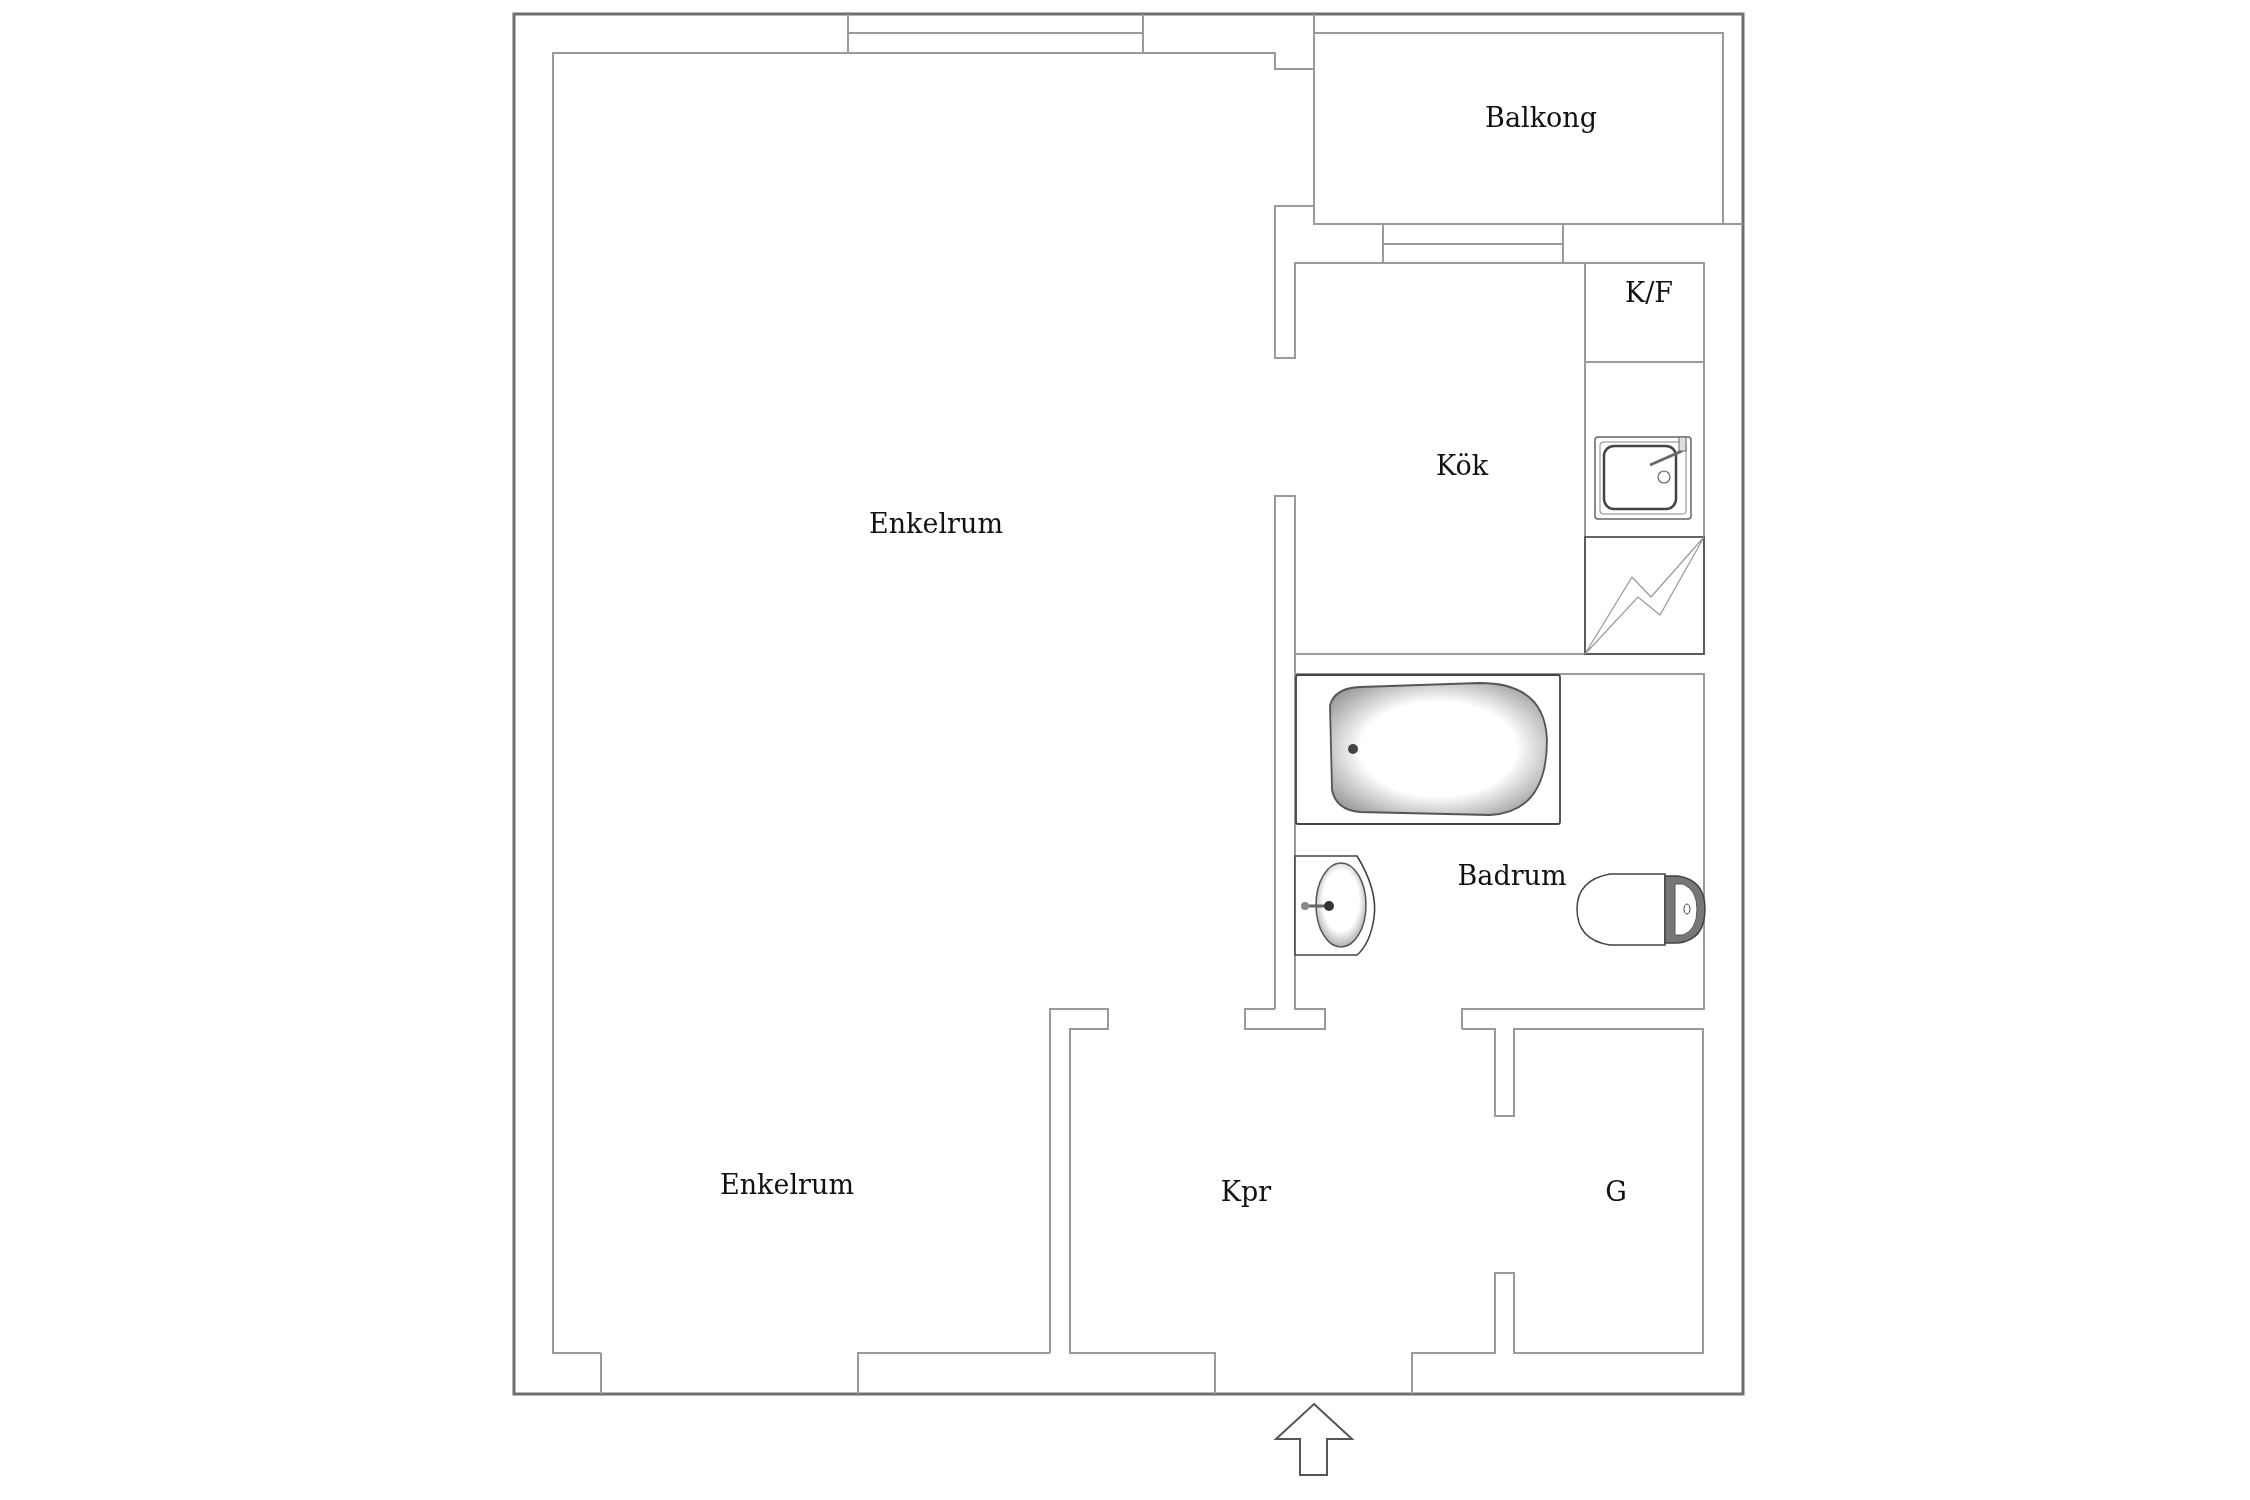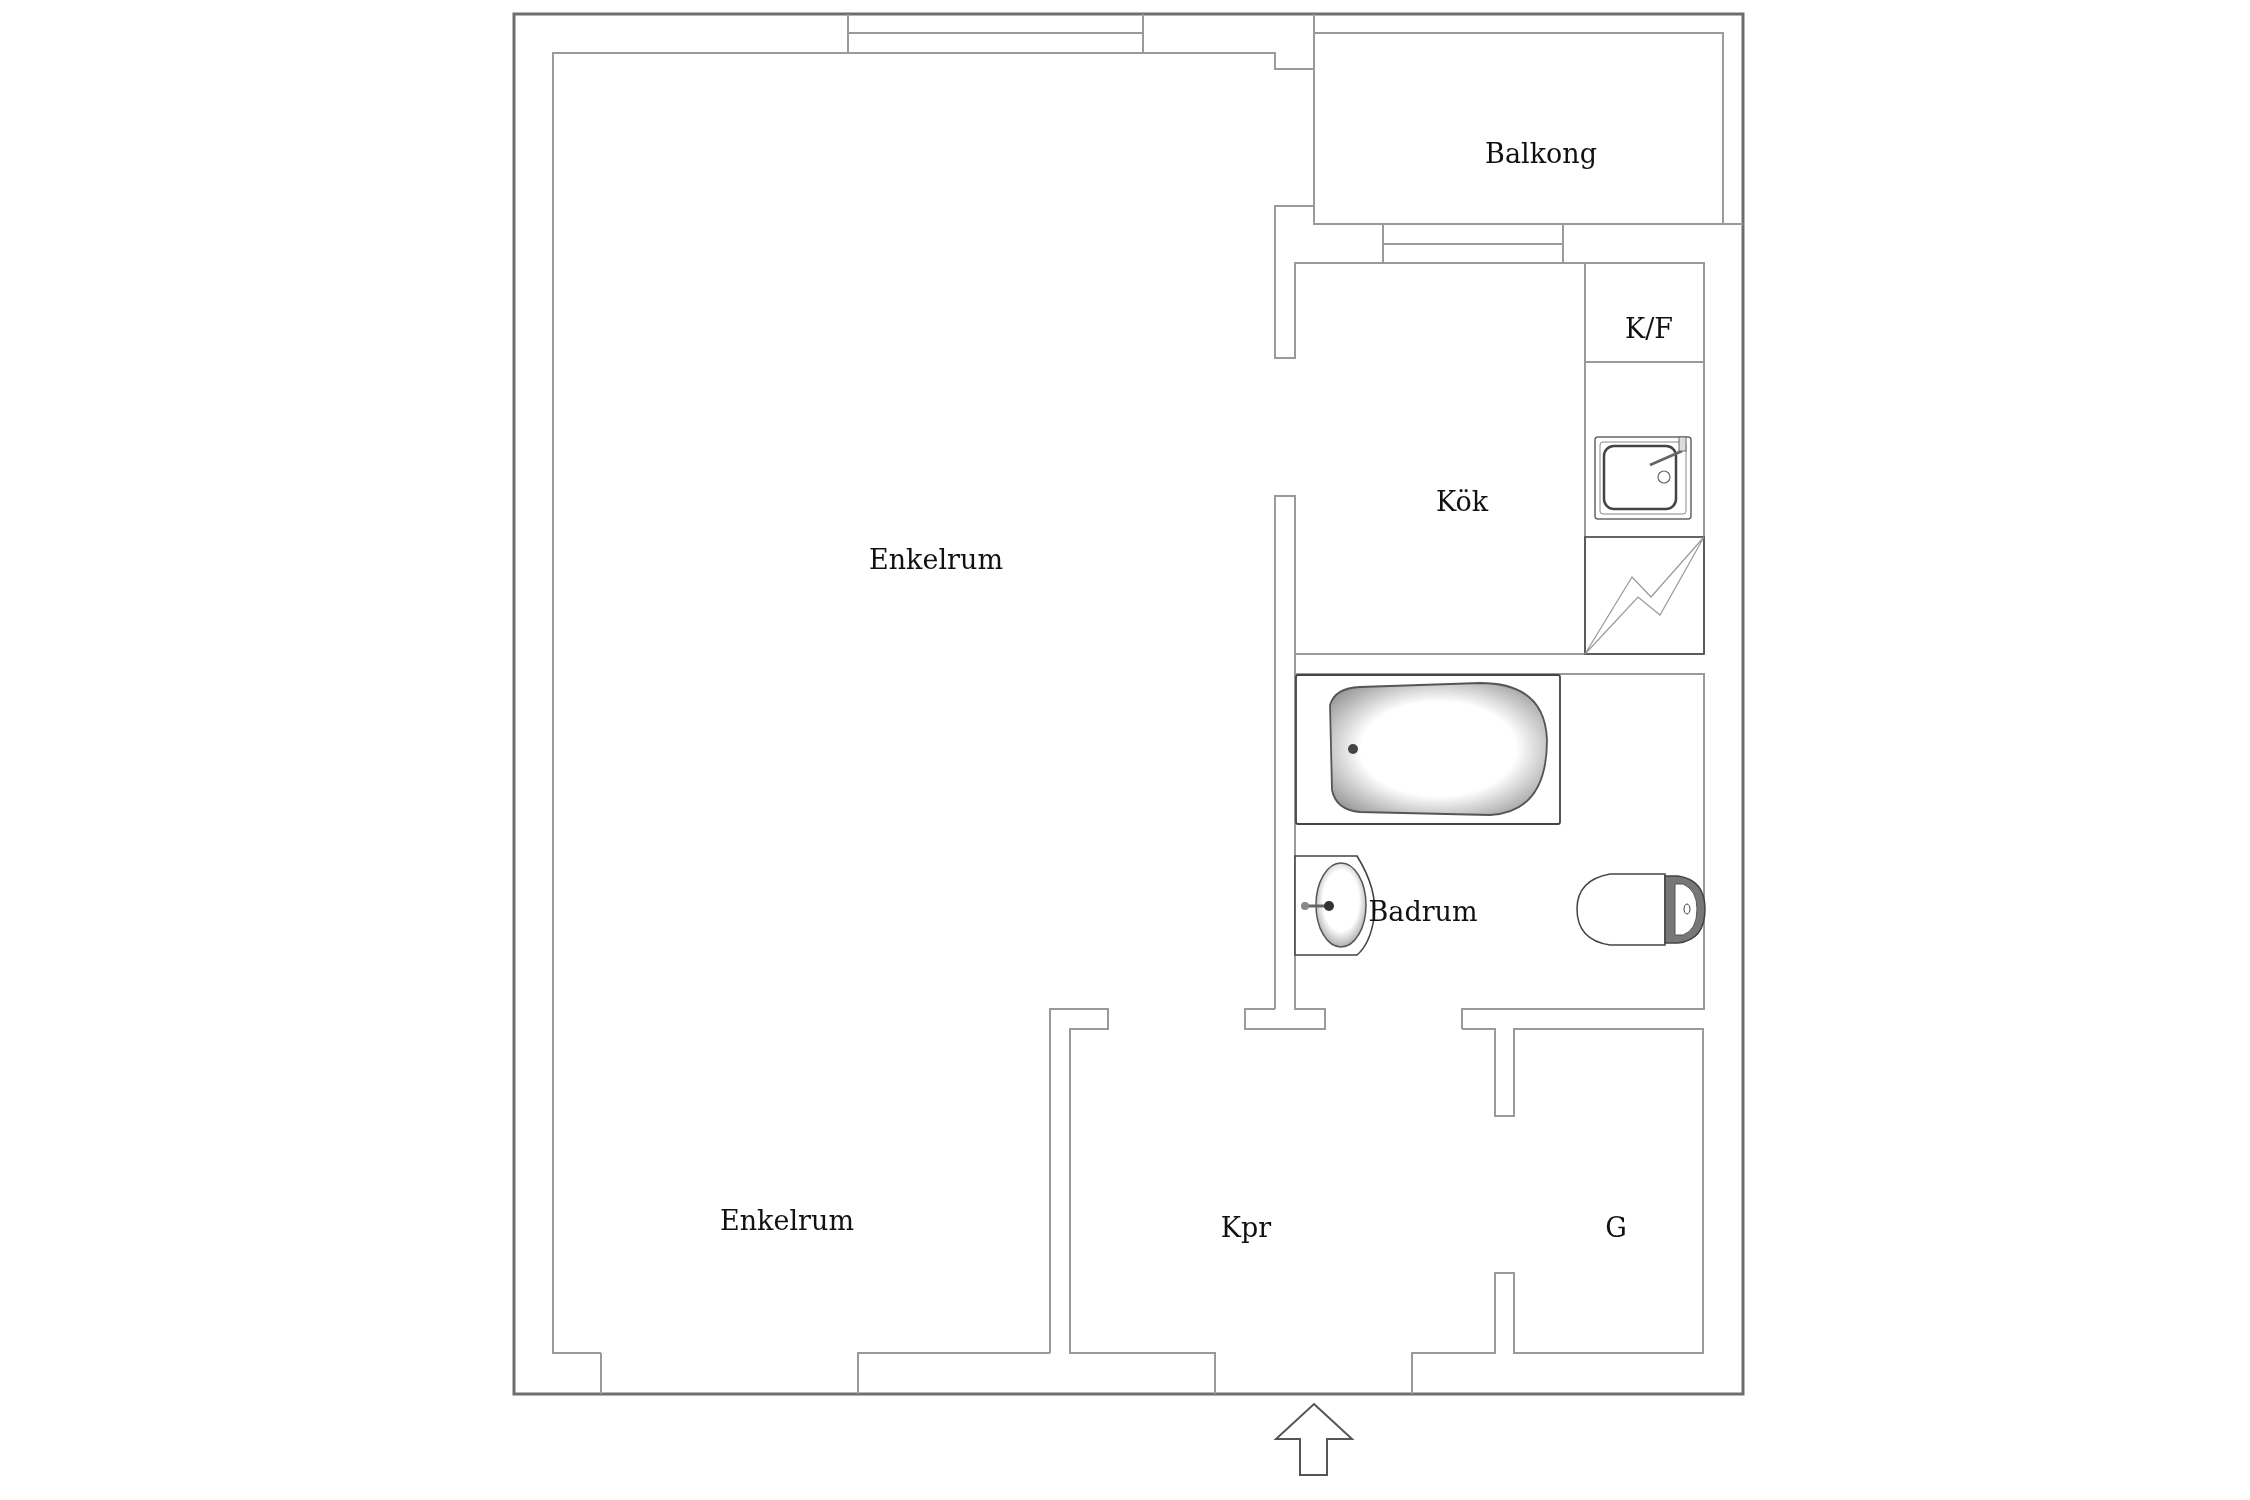--- a/index.html
+++ b/index.html
@@ -1,20 +1,20 @@
 <!DOCTYPE html>
 <html><head>
 <meta charset="utf-8">
 <style>
   html,body{margin:0;padding:0;background:#ffffff;}
   body{width:2250px;height:1500px;position:relative;overflow:hidden;}
   svg.plan{position:absolute;left:0;top:0;width:2250px;height:1500px;}
   .wall{fill:none;stroke:#9a9a9a;stroke-width:2;}
   .outer{fill:none;stroke:#6e6e6e;stroke-width:3;}
-  .label{position:absolute;transform:translate(-50%,-50%);font-family:"DejaVu Serif","Liberation Serif",serif;font-size:27px;color:#111;white-space:nowrap;margin-top:36px;}
+  .label{position:absolute;transform:translate(-50%,-50%);font-family:"DejaVu Serif","Liberation Serif",serif;font-size:27px;color:#111;white-space:nowrap;}
 </style>
 </head>
 <body>
 
 <svg class="plan" viewBox="0 0 2250 1500">
 
   <rect class="outer" x="514" y="14" width="1229" height="1380"></rect>
 
   <g>
     <line class="wall" x1="848" y1="14" x2="848" y2="53"></line>
@@ -100,15 +100,15 @@
   <polyline class="wall" points="1462,1029 1495,1029 1495,1116 1514,1116 1514,1029 1703,1029 1703,1353 1514,1353 1514,1273 1495,1273 1495,1353 1412,1353 1412,1394"></polyline>
 
   <polygon points="1314,1404 1352,1439 1327,1439 1327,1475 1300,1475 1300,1439 1276,1439" fill="#fff" stroke="#555" stroke-width="2"></polygon>
 </svg>
 
 <div class="label" style="left:936px;top:523px">Enkelrum</div>
 <div class="label" style="left:787px;top:1184px">Enkelrum</div>
 <div class="label" style="left:1541px;top:117px">Balkong</div>
 <div class="label" style="left:1462px;top:465px">Kök</div>
 <div class="label" style="left:1649px;top:292px">K/F</div>
-<div class="label" style="left:1423px;top:875px">Badrum</div>
+<div class="label" style="left:1512px;top:875px">Badrum</div>
 <div class="label" style="left:1246px;top:1191px">Kpr</div>
 <div class="label" style="left:1616px;top:1191px">G</div>
 
 </body></html>

